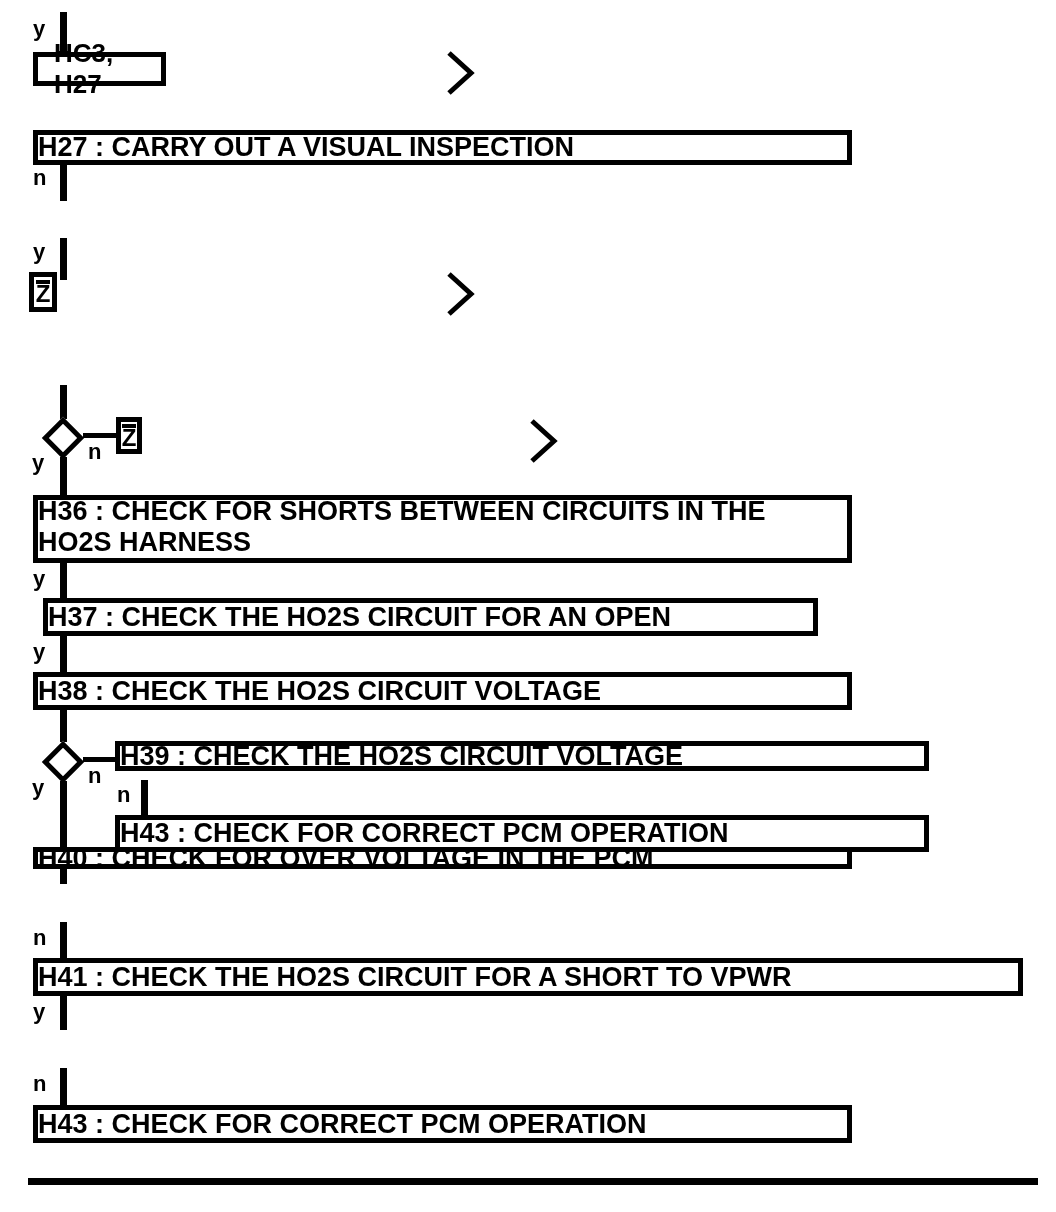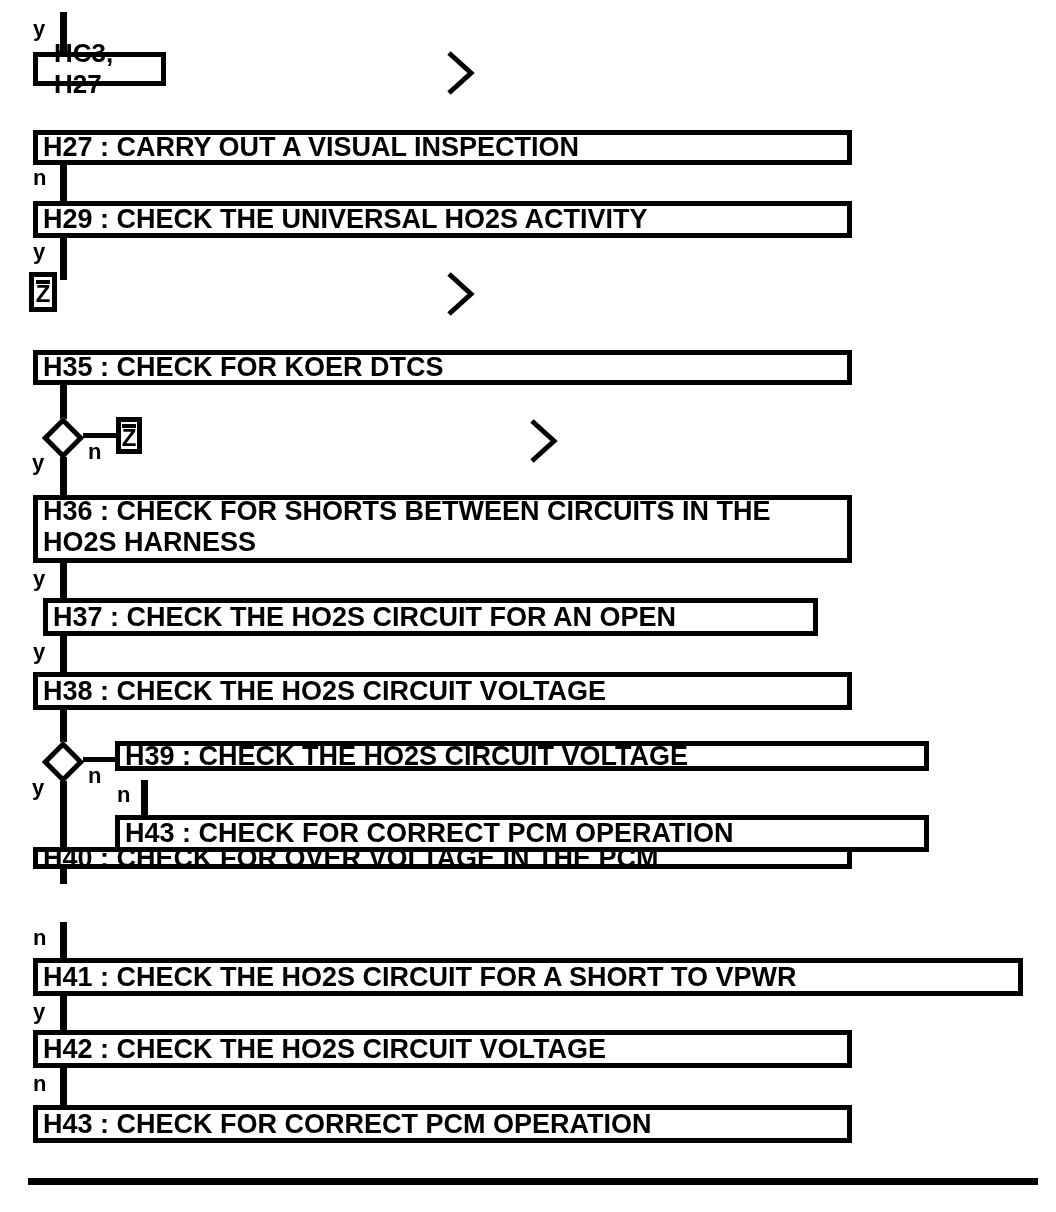--- a/index.html
+++ b/index.html
@@ -11,21 +11,20 @@
     font-family: "Liberation Sans", sans-serif;
     overflow: hidden;
   }
   .node {
     position: absolute;
     box-sizing: border-box;
     border: 5px solid #000000;
     background: #ffffff;
     display: flex;
     align-items: center;
-    padding-left: 5px;
     font-weight: bold;
     font-size: 27px;
     line-height: 31px;
     color: #000000;
     letter-spacing: 0px;
     white-space: normal;
   }
   .vline { position: absolute; width: 7px; background: #000000; }
   .hline { position: absolute; height: 5px; background: #000000; }
   .diamond {
@@ -77,39 +76,33 @@
         <polyline points="4,3 26,23 4,43" fill="none" stroke="#000000" stroke-width="5"></polyline>
       </svg>
   </div>
 
   <div class="node" style="left:33px;top:130px;width:819px;height:35px">
     <span>H27 : CARRY OUT A VISUAL INSPECTION</span>
   </div>
   <span class="edge" style="left:33px;top:167px">n</span>
   <div class="vline" style="left:60px;top:165px;height:36px"></div>
 
-  <div class="node" style="left:33px;top:201px;width:819px;height:37px">
-    <span>H29 : CHECK THE UNIVERSAL HO2S ACTIVITY</span>
-  </div>
   <span class="edge" style="left:33px;top:241px">y</span>
   <div class="vline" style="left:60px;top:238px;height:42px"></div>
 
   <div class="zbox" style="left:29px;top:272px;width:28px;height:40px">
     <span class="zbar">Z</span>
   </div>
 
   <div class="chevron" style="left:445px;top:271px">
     <svg width="30" height="46" viewBox="0 0 30 46">
         <polyline points="4,3 26,23 4,43" fill="none" stroke="#000000" stroke-width="5"></polyline>
       </svg>
   </div>
 
-  <div class="node" style="left:33px;top:350px;width:819px;height:35px">
-    <span>H35 : CHECK FOR KOER DTCS</span>
-  </div>
   <div class="vline" style="left:60px;top:385px;height:34px"></div>
 
   <div class="diamond" style="left:48px;top:423px"></div>
   <span class="edge" style="left:32px;top:452px">y</span>
   <span class="edge" style="left:88px;top:441px">n</span>
   <div class="hline" style="left:83px;top:433px;width:34px"></div>
 
   <div class="zbox" style="left:116px;top:417px;width:26px;height:37px">
     <span class="zbar">Z</span>
   </div>
@@ -161,23 +154,20 @@
   </div>
   <span class="edge" style="left:33px;top:927px">n</span>
   <div class="vline" style="left:60px;top:922px;height:36px"></div>
 
   <div class="node" style="left:33px;top:958px;width:990px;height:38px">
     <span>H41 : CHECK THE HO2S CIRCUIT FOR A SHORT TO VPWR</span>
   </div>
   <span class="edge" style="left:33px;top:1001px">y</span>
   <div class="vline" style="left:60px;top:996px;height:34px"></div>
 
-  <div class="node" style="left:33px;top:1030px;width:819px;height:38px">
-    <span>H42 : CHECK THE HO2S CIRCUIT VOLTAGE</span>
-  </div>
   <span class="edge" style="left:33px;top:1073px">n</span>
   <div class="vline" style="left:60px;top:1068px;height:37px"></div>
 
   <div class="node" style="left:33px;top:1105px;width:819px;height:38px">
     <span>H43 : CHECK FOR CORRECT PCM OPERATION</span>
   </div>
 
   <div class="rule" style="left:28px;top:1178px;width:1010px;height:7px"></div>
 
 </div>

